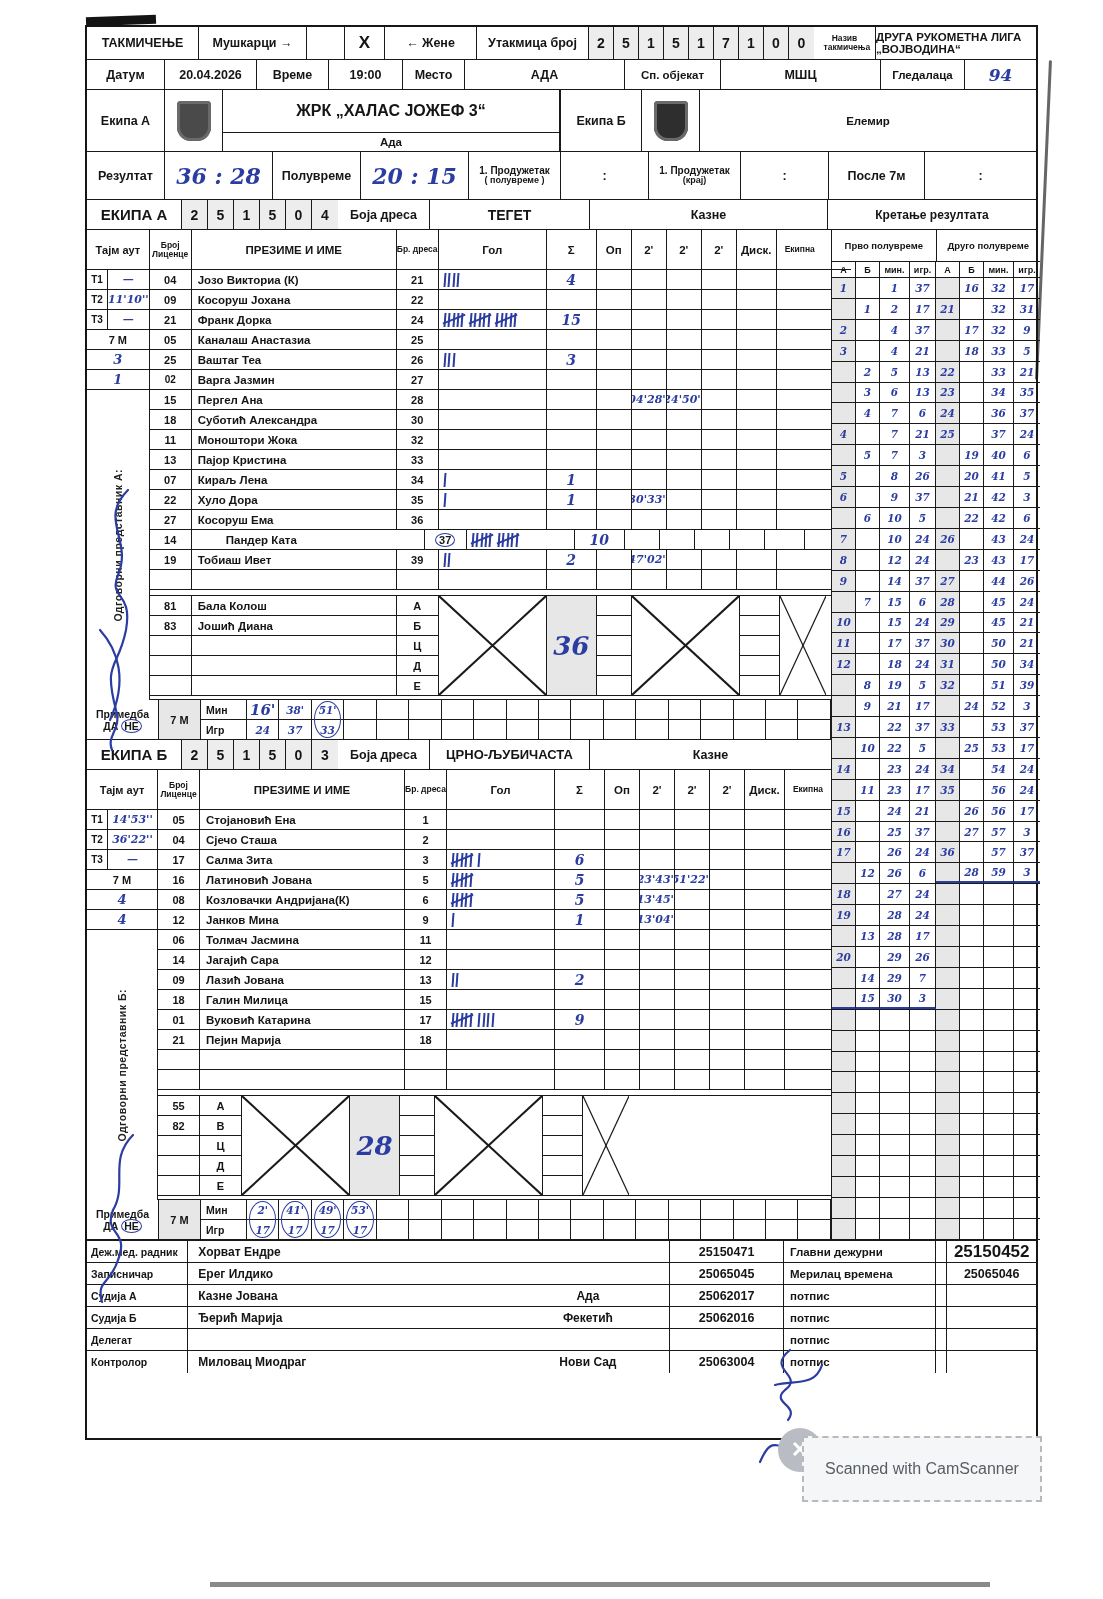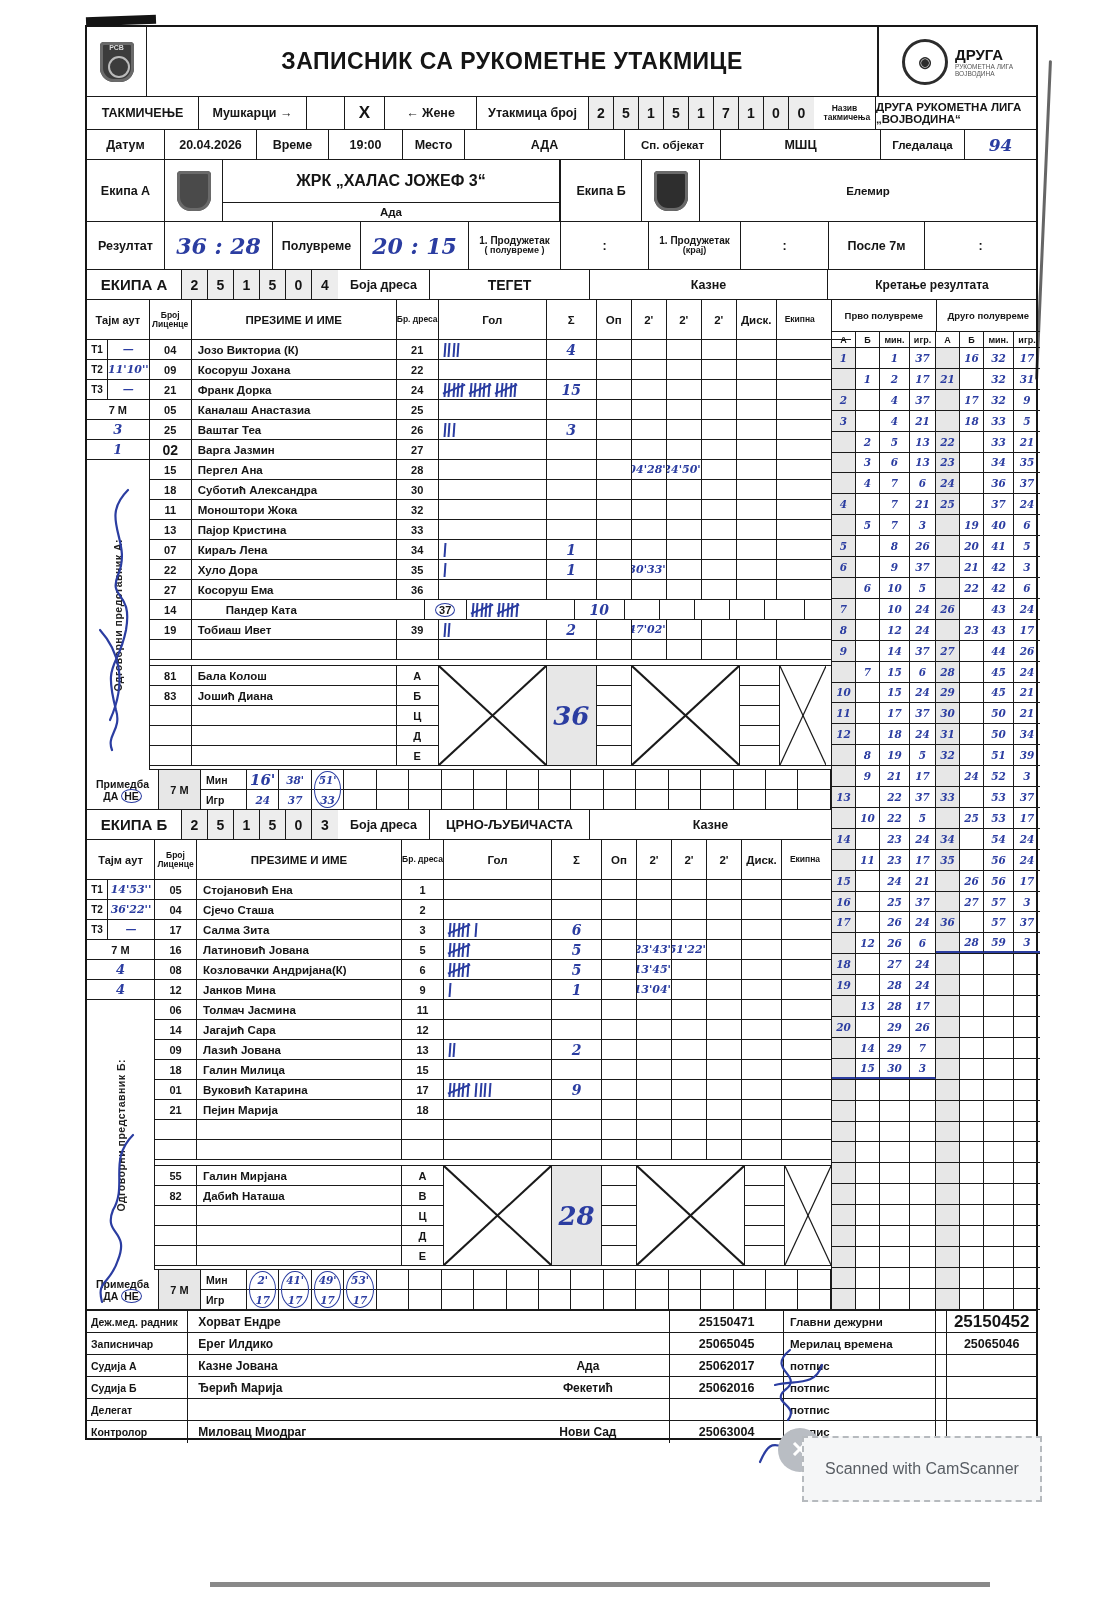--- a/index.html
+++ b/index.html
@@ -34,39 +34,20 @@
   .cams-box{position:absolute;border:2px dashed #b6babe;background:#f5f6f7;display:flex;align-items:center;justify-content:center;color:#585d63;font-size:16px;}
   .crest{width:34px;height:40px;background:#3c3c3c;border-radius:4px 4px 14px 14px;position:relative;box-shadow:inset 0 0 0 3px #6a6a6a;}
   .ringlogo{width:40px;height:40px;border:3px solid #2c2c2c;border-radius:50%;position:relative;display:flex;align-items:center;justify-content:center;font-weight:bold;font-size:15px;color:#2c2c2c;}
   svg.sig path{fill:none;stroke:#2b3da1;stroke-width:2.2;stroke-linecap:round;}
 </style>
 </head>
 <body>
 
 <div class="form">
 
-  <div class="row" style="height:70px;">
-    <div class="c" style="width:60px;">
-      <div class="crest">
-        <div style="position:absolute;top:2px;left:0;right:0;text-align:center;color:#ddd;font-size:7px;font-weight:bold;">РСВ</div>
-        <div style="position:absolute;top:14px;left:8px;width:18px;height:18px;border:2px solid #bbb;border-radius:50%;"></div>
-      </div>
-    </div>
-    <div class="c grow">
-      <div class="lb" style="font-size:23px;letter-spacing:.5px;">ЗАПИСНИК СА РУКОМЕТНЕ УТАКМИЦЕ</div>
-    </div>
-    <div class="c" style="width:158px;border-left:1.5px solid #1a1a1a;">
-      <div class="ringlogo">◉</div>
-      <div style="margin-left:7px;text-align:left;">
-        <div style="font-weight:bold;font-size:15px;">ДРУГА</div>
-        <div style="font-size:6.5px;color:#555;">РУКОМЕТНА ЛИГА</div>
-        <div style="font-size:6.5px;color:#555;">ВОЈВОДИНА</div>
-      </div>
-    </div>
-  </div>
 
   <div class="row" style="height:33px;">
     <div class="c lb" style="width:112px;">ТАКМИЧЕЊЕ</div>
     <div class="c lb" style="width:108px;"><span>Мушкарци</span>&nbsp;<span>→</span></div>
     <div class="c" style="width:38px;"></div>
     <div class="c lb" style="width:40px;font-size:17px;">X</div>
     <div class="c lb" style="width:92px;"><span>←</span>&nbsp;<span>Жене</span></div>
     <div class="c lb" style="width:112px;">Утакмица број</div>
     <div style="display:flex;" id="match-digits">
         <div class="c dig" style="width:25px;">2</div>
@@ -316,21 +297,21 @@
                 </div>
                 <div class="c hand" style="width:50px;font-size:14px;">3</div>
                 <div class="c" style="width:35px;"></div>
                 <div class="c hand scell" style="width:35px;"></div>
                 <div class="c hand scell" style="width:35px;"></div>
                 <div class="c" style="width:35px;"></div>
                 <div class="c" style="width:40px;"></div>
                 <div class="c" style="width:46px;border-right:none;"></div>
               </div>
               <div class="row" style="height:20px;">
-                <div class="c lb" style="width:42px;font-size:14px;">02</div>
+                <div class="c lb" style="width:42px;font-size:10px;">02</div>
                 <div class="c lb" style="width:205px;justify-content:flex-start;padding-left:6px;font-size:11.5px;">Варга Јазмин</div>
                 <div class="c lb" style="width:42px;font-size:11px;">27</div>
                 <div class="c" style="width:108px;justify-content:flex-start;padding-left:5px;"></div>
                 <div class="c hand" style="width:50px;font-size:14px;"></div>
                 <div class="c" style="width:35px;"></div>
                 <div class="c hand scell" style="width:35px;"></div>
                 <div class="c hand scell" style="width:35px;"></div>
                 <div class="c" style="width:35px;"></div>
                 <div class="c" style="width:40px;"></div>
                 <div class="c" style="width:46px;border-right:none;"></div>
@@ -949,27 +930,20 @@
                 <div class="c" style="width:46px;border-right:none;"></div>
               </div>
               <div style="height:6px;border-bottom:1.5px solid #1a1a1a;box-sizing:border-box;"></div>
               <div style="height:100px;display:flex;border-bottom:1.5px solid #1a1a1a;box-sizing:border-box;">
                 <div style="width:42px;border-right:1.5px solid #1a1a1a;box-sizing:border-box;display:flex;flex-direction:column;">
                   <div class="lb" style="flex:1;display:flex;align-items:center;justify-content:center;border-bottom:1.2px solid #1a1a1a;font-size:11px;">55</div>
                   <div class="lb" style="flex:1;display:flex;align-items:center;justify-content:center;border-bottom:1.2px solid #1a1a1a;font-size:11px;">82</div>
                   <div class="lb" style="flex:1;display:flex;align-items:center;justify-content:center;border-bottom:1.2px solid #1a1a1a;font-size:11px;"></div>
                   <div class="lb" style="flex:1;display:flex;align-items:center;justify-content:center;border-bottom:1.2px solid #1a1a1a;font-size:11px;"></div>
                   <div class="lb" style="flex:1;display:flex;align-items:center;justify-content:center;border-bottom:none;font-size:11px;"></div>
-                </div>
-                <div style="width:205px;border-right:1.5px solid #1a1a1a;box-sizing:border-box;display:flex;flex-direction:column;">
-                  <div class="lb" style="flex:1;display:flex;align-items:center;padding-left:6px;border-bottom:1.2px solid #1a1a1a;font-size:11.5px;">Галин Мирјана</div>
-                  <div class="lb" style="flex:1;display:flex;align-items:center;padding-left:6px;border-bottom:1.2px solid #1a1a1a;font-size:11.5px;">Дабић Наташа</div>
-                  <div class="lb" style="flex:1;display:flex;align-items:center;padding-left:6px;border-bottom:1.2px solid #1a1a1a;font-size:11.5px;"></div>
-                  <div class="lb" style="flex:1;display:flex;align-items:center;padding-left:6px;border-bottom:1.2px solid #1a1a1a;font-size:11.5px;"></div>
-                  <div class="lb" style="flex:1;display:flex;align-items:center;padding-left:6px;border-bottom:none;font-size:11.5px;"></div>
                 </div>
                 <div style="width:42px;border-right:1.5px solid #1a1a1a;box-sizing:border-box;display:flex;flex-direction:column;">
                   <div class="lb" style="flex:1;display:flex;align-items:center;justify-content:center;border-bottom:1.2px solid #1a1a1a;font-size:11px;">А</div>
                   <div class="lb" style="flex:1;display:flex;align-items:center;justify-content:center;border-bottom:1.2px solid #1a1a1a;font-size:11px;">В</div>
                   <div class="lb" style="flex:1;display:flex;align-items:center;justify-content:center;border-bottom:1.2px solid #1a1a1a;font-size:11px;">Ц</div>
                   <div class="lb" style="flex:1;display:flex;align-items:center;justify-content:center;border-bottom:1.2px solid #1a1a1a;font-size:11px;">Д</div>
                   <div class="lb" style="flex:1;display:flex;align-items:center;justify-content:center;border-bottom:none;font-size:11px;">Е</div>
                 </div>
                 <div class="c xbox" style="width:108px;">
                   <svg viewBox="0 0 100 100" preserveAspectRatio="none">

